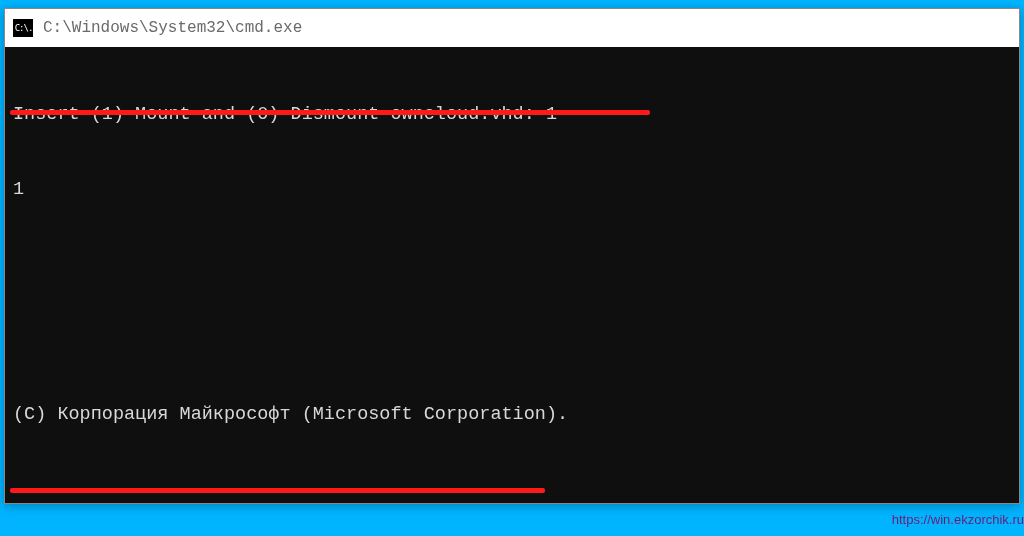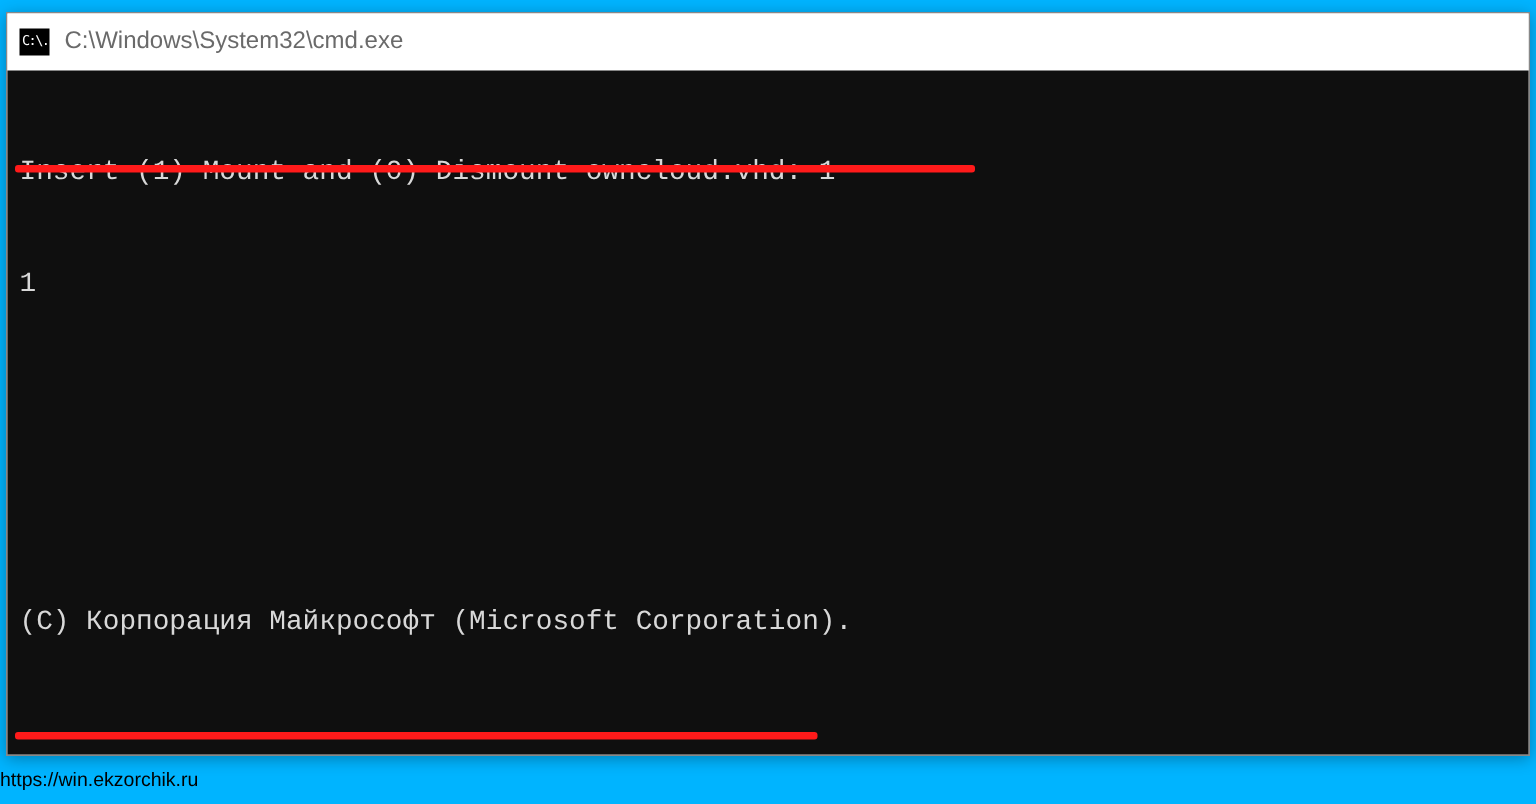--- a/index.html
+++ b/index.html
@@ -41,21 +41,21 @@
       justify-content: center;
       margin-right: 10px;
       color: #fff;
       font-size: 9px;
       font-family: Consolas, monospace;
       letter-spacing: -1px;
       padding-left: 1px;
     }
     .titlebar-text {
       color: #6a6a6a;
-      font-family: Liberation Sans, sans-serif;
+      font-family: Liberation Mono, monospace;
       font-size: 16px;
     }
     .terminal {
       position: absolute;
       top: 38px;
       left: 0;
       right: 0;
       bottom: 0;
       background: #0f0f0f;
       color: #d8d8d8;
@@ -85,24 +85,24 @@
       width: 535px;
       height: 5px;
       background: #ff1a1a;
       border-radius: 2px;
     }
     .footer-link {
       position: absolute;
       bottom: 9px;
       left: 0;
       right: 0;
-      text-align: left;
+      text-align: right;
       font-family: Arial, sans-serif;
       font-size: 13px;
-      color: #000000;
+      color: #701a75;
     }
   </style>
 </head>
 <body>
 
 <div class="window">
   <div class="titlebar">
     <span class="titlebar-icon">C:\.</span>
     <span class="titlebar-text">C:\Windows\System32\cmd.exe</span>
   </div>

